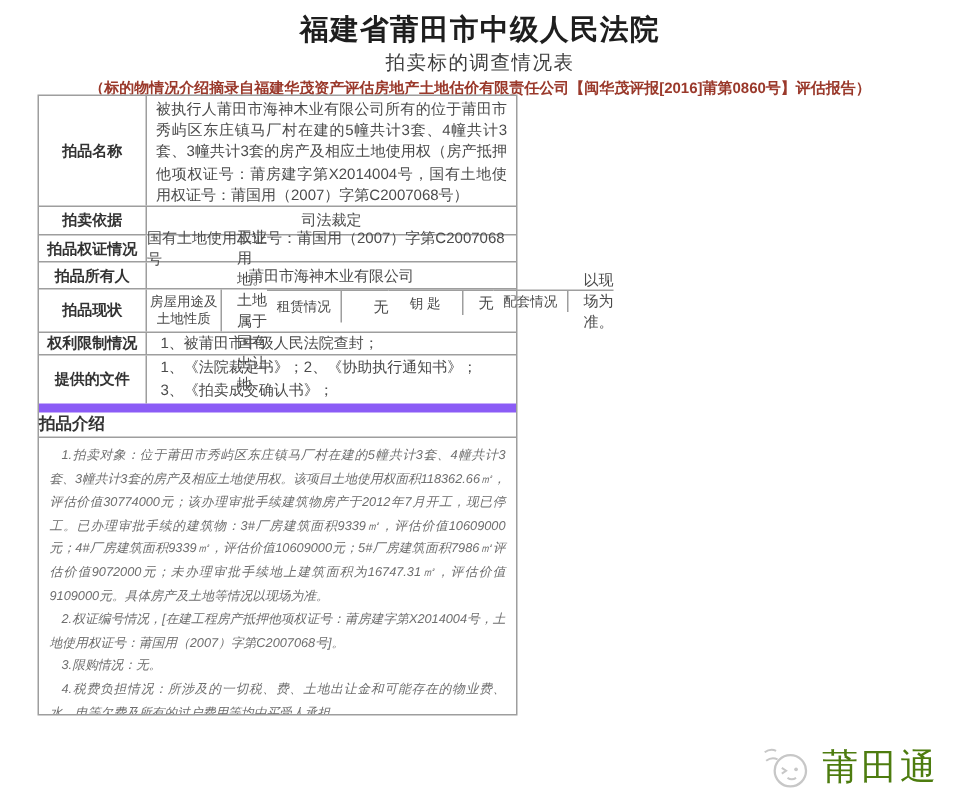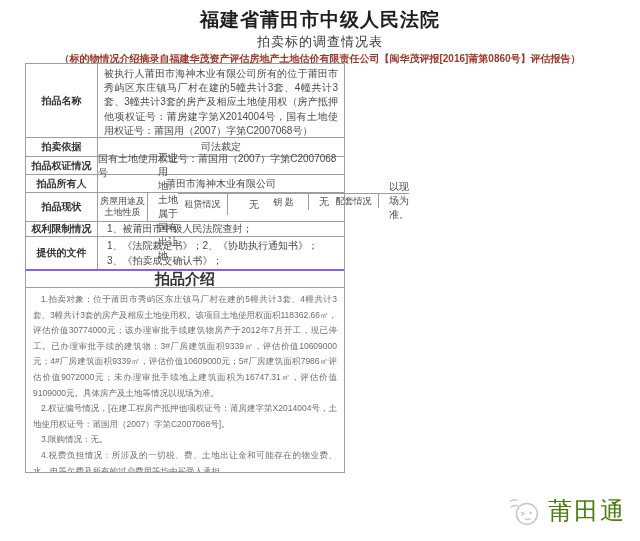--- a/index.html
+++ b/index.html
@@ -55,29 +55,29 @@
     flex:0 0 50px;width:50px;display:flex;align-items:center;justify-content:center;
     text-align:center;border-right:1px solid #9e9e9e;font-size:9px;line-height:11px;
     color:#4b4b4b;padding:0 1px;box-sizing:border-box;
   }
   .std{flex:1;display:flex;align-items:center;padding-left:10px;min-width:0;}
   .s1{height:28px;}.s2{height:21px;gap:11px;}.s3{height:16px;}.s4{height:14px;}
 
   .docs-val{display:flex;flex-direction:column;justify-content:center;padding-left:9px;line-height:15px;}
 
   .ihead{
-    display:block;height:16px;line-height:16px;text-align:center;
-    font-weight:bold;color:#333;font-size:15px;border-top:2px solid #8b5cf6;
+    display:block;height:16px;line-height:16px;
+    font-weight:bold;color:#333;font-size:11px;border-top:6px solid #8b5cf6;
   }
   .ibody{
     height:185px;overflow:hidden;border-top:1px solid #9e9e9e;
     padding:4px 7px 0 7px;box-sizing:border-box;
     font-size:8.5px;line-height:15.6px;color:#6e6e6e;text-align:justify;
   }
-  .ibody p{margin:0;text-indent:8px;}
+  .ibody p{margin:0;text-indent:8px;font-style:italic;}
 
   .watermark{
     position:absolute;right:14px;top:492px;display:flex;align-items:center;
     color:#c7c7c7;
   }
   .watermark .wm-text{
     font-size:24px;letter-spacing:2px;color:#4d7c0f;font-weight:400;
   }
   .wm-icon{width:38px;height:38px;margin-right:4px;}
 </style>

